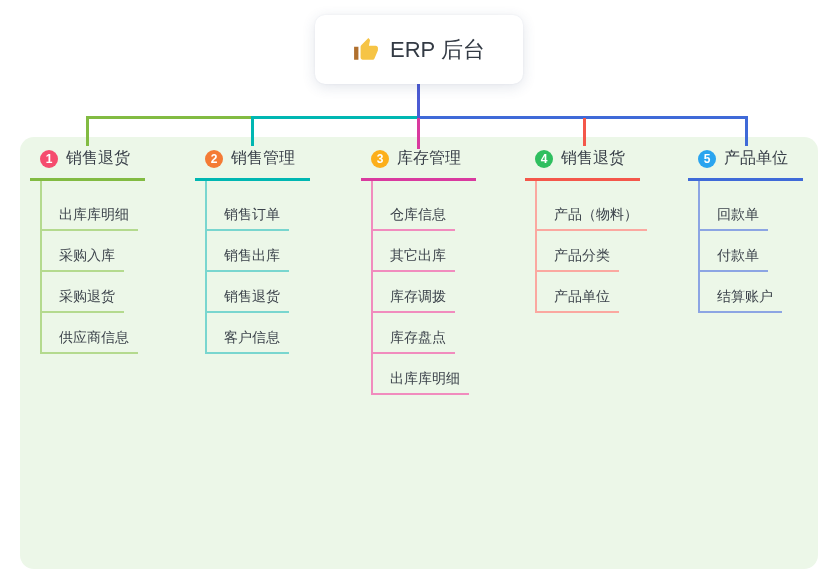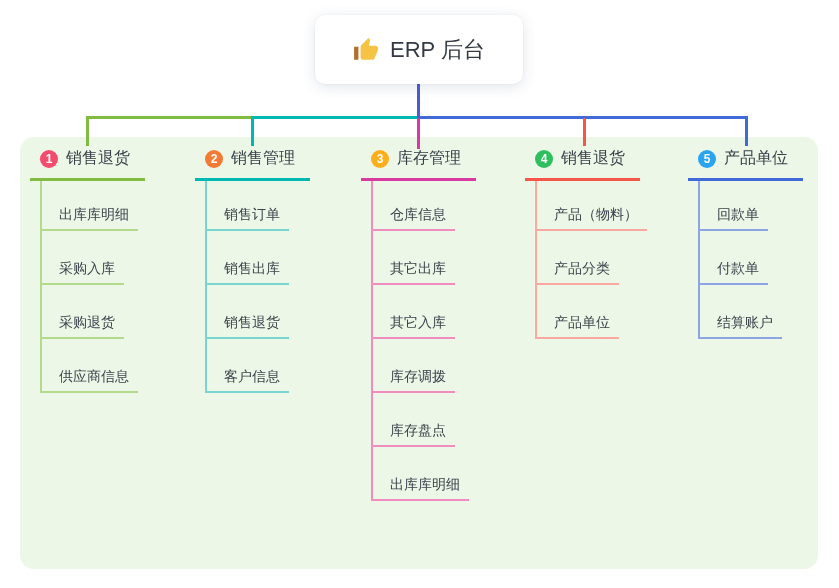--- a/index.html
+++ b/index.html
@@ -50,21 +50,21 @@
   }
   .badge{
     width:18px;height:18px;border-radius:50%;flex:0 0 18px;
     background:var(--badge);color:#fff;
     display:flex;align-items:center;justify-content:center;
     font-size:12px;font-weight:600;line-height:1;
   }
   .title{font-size:16px;font-weight:500;color:#383f48;white-space:nowrap;}
   .children{margin-left:10px;border-left:2px solid var(--child);}
   .child{
-    height:54px;box-sizing:border-box;width:max-content;
+    height:41px;box-sizing:border-box;width:max-content;
     display:flex;align-items:flex-end;
     padding:0 9px 0 17px;
     border-bottom:2px solid var(--child);
   }
   .child:first-child{height:50px;}
   .child span{font-size:14px;color:#3c434b;padding-bottom:5px;white-space:nowrap;}
 </style>
 </head>
 <body>
 
@@ -138,23 +138,20 @@
       <span class="title">库存管理</span>
     </div>
     <div class="children">
       <div class="child">
           <span>仓库信息</span>
         </div>
       <div class="child">
           <span>其它出库</span>
         </div>
       <div class="child">
-          <span>其它入库</span>
-        </div>
-      <div class="child">
           <span>库存调拨</span>
         </div>
       <div class="child">
           <span>库存盘点</span>
         </div>
       <div class="child">
           <span>出库库明细</span>
         </div>
     </div>
   </div>

